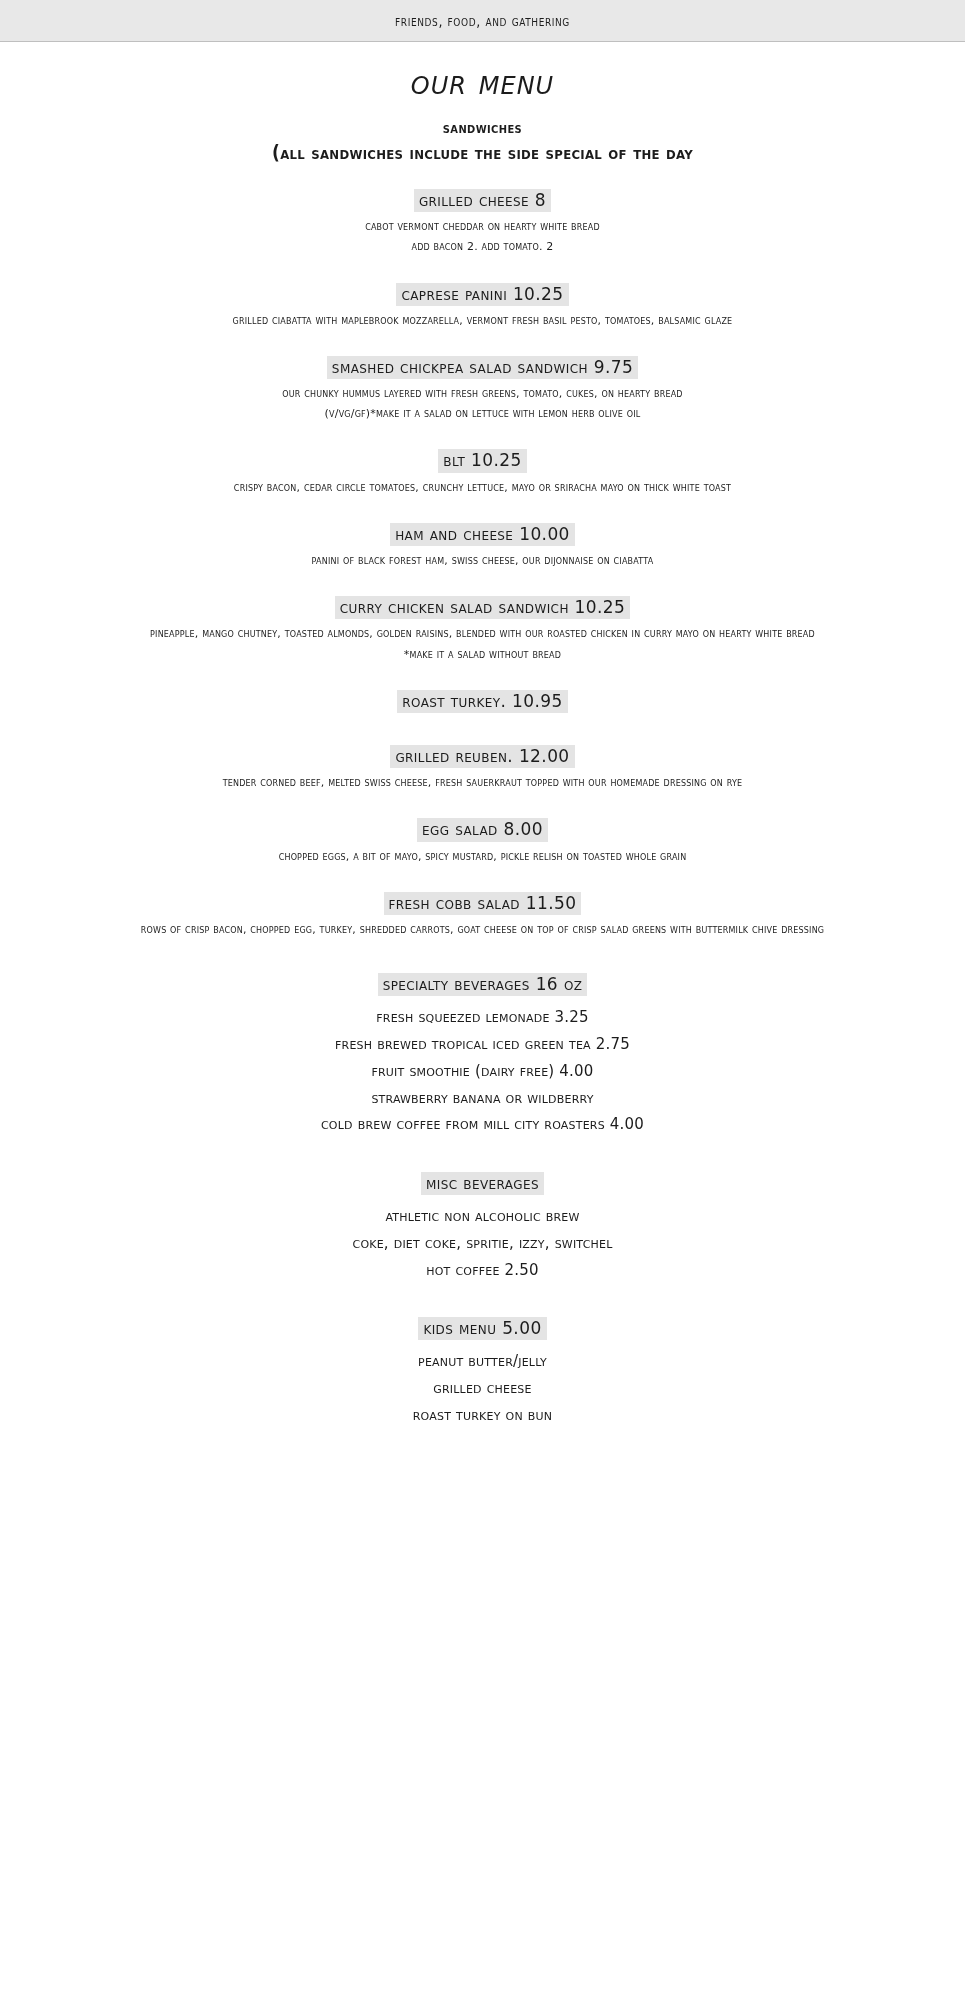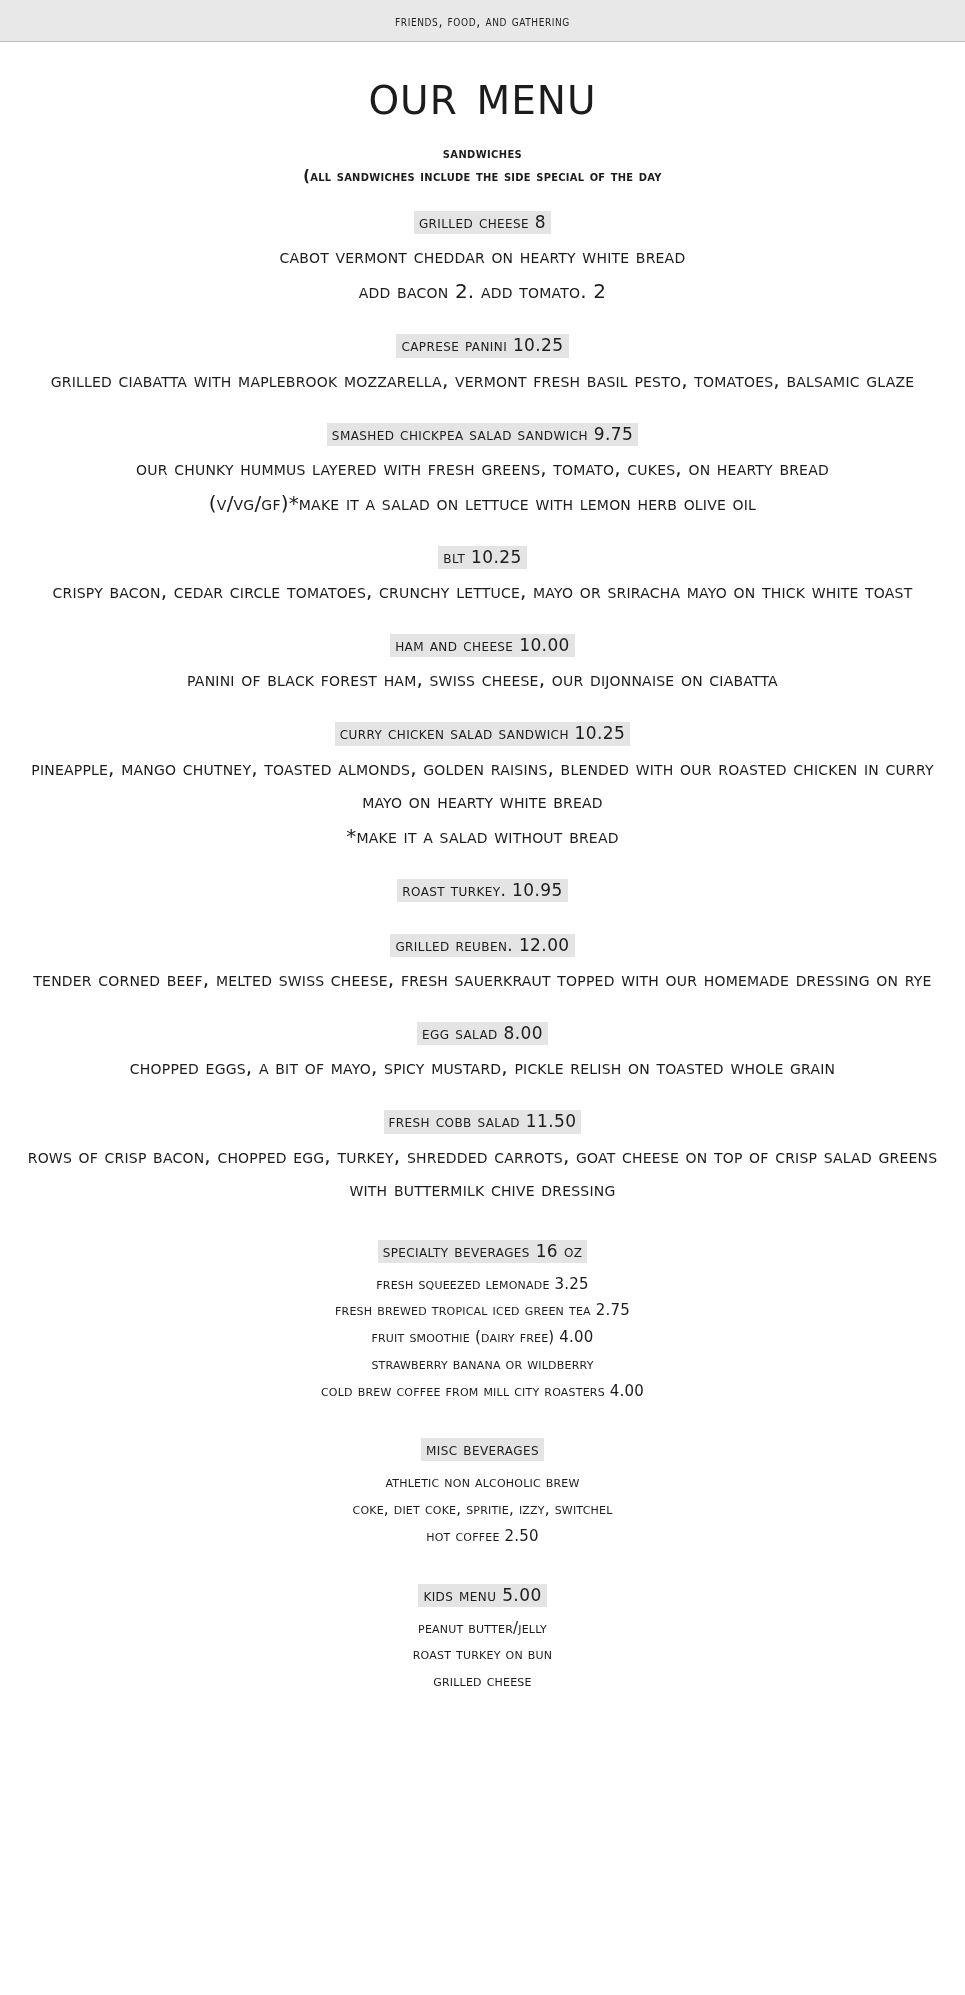--- a/index.html
+++ b/index.html
@@ -34,39 +34,40 @@
     text-transform: lowercase;
     color: #1c1c1c;
     font-family: "DejaVu Sans Condensed", "Liberation Sans", sans-serif;
     font-stretch: condensed;
   }
   .content {
     padding: 0 22px 40px 22px;
     text-align: center;
   }
   .menu-title {
-    font-size: 56px;
+    font-size: 34px;
     margin: 20px 0 16px 0;
     font-variant: small-caps;
     text-transform: lowercase;
     letter-spacing: 1px;
     font-weight: 400;
     font-family: "DejaVu Sans", sans-serif;
+    font-style: italic;
   }
   .section-heading {
     font-size: 16px;
     font-weight: 700;
     font-variant: small-caps;
     text-transform: lowercase;
     letter-spacing: 0.4px;
     margin: 6px 0 4px 0;
     font-stretch: condensed;
   }
   .section-note {
-    font-size: 16px;
+    font-size: 19px;
     font-weight: 700;
     font-variant: small-caps;
     text-transform: lowercase;
     letter-spacing: 0.3px;
     margin: 0 0 26px 0;
     font-stretch: condensed;
   }
   .item {
     margin: 0 0 26px 0;
   }
@@ -75,21 +76,21 @@
     background: #e4e4e4;
     font-size: 17px;
     font-variant: small-caps;
     text-transform: lowercase;
     letter-spacing: 0.4px;
     padding: 1px 5px;
     margin-bottom: 6px;
     line-height: 1.25;
   }
   .item-desc {
-    font-size: 20px;
+    font-size: 11px;
     font-variant: small-caps;
     text-transform: lowercase;
     letter-spacing: 0.2px;
     line-height: 1.65;
     margin: 0 auto;
     max-width: 920px;
   }
   .item-desc + .item-desc {
     margin-top: 2px;
   }
@@ -187,18 +188,18 @@
     <div class="group">
       <div class="item-name">misc Beverages</div>
       <div class="group-line">Athletic non alcoholic brew</div>
       <div class="group-line">coke, diet coke, spritie, Izzy, switchel</div>
       <div class="group-line">hot coffee 2.50</div>
     </div>
 
     <div class="group">
       <div class="item-name">Kids Menu 5.00</div>
       <div class="group-line">peanut butter/jelly</div>
+      <div class="group-line">grilled cheese</div>
       <div class="group-line">roast turkey on bun</div>
-      <div class="group-line">grilled cheese</div>
     </div>
 
   </div>
 </div>
 
 </body></html>

